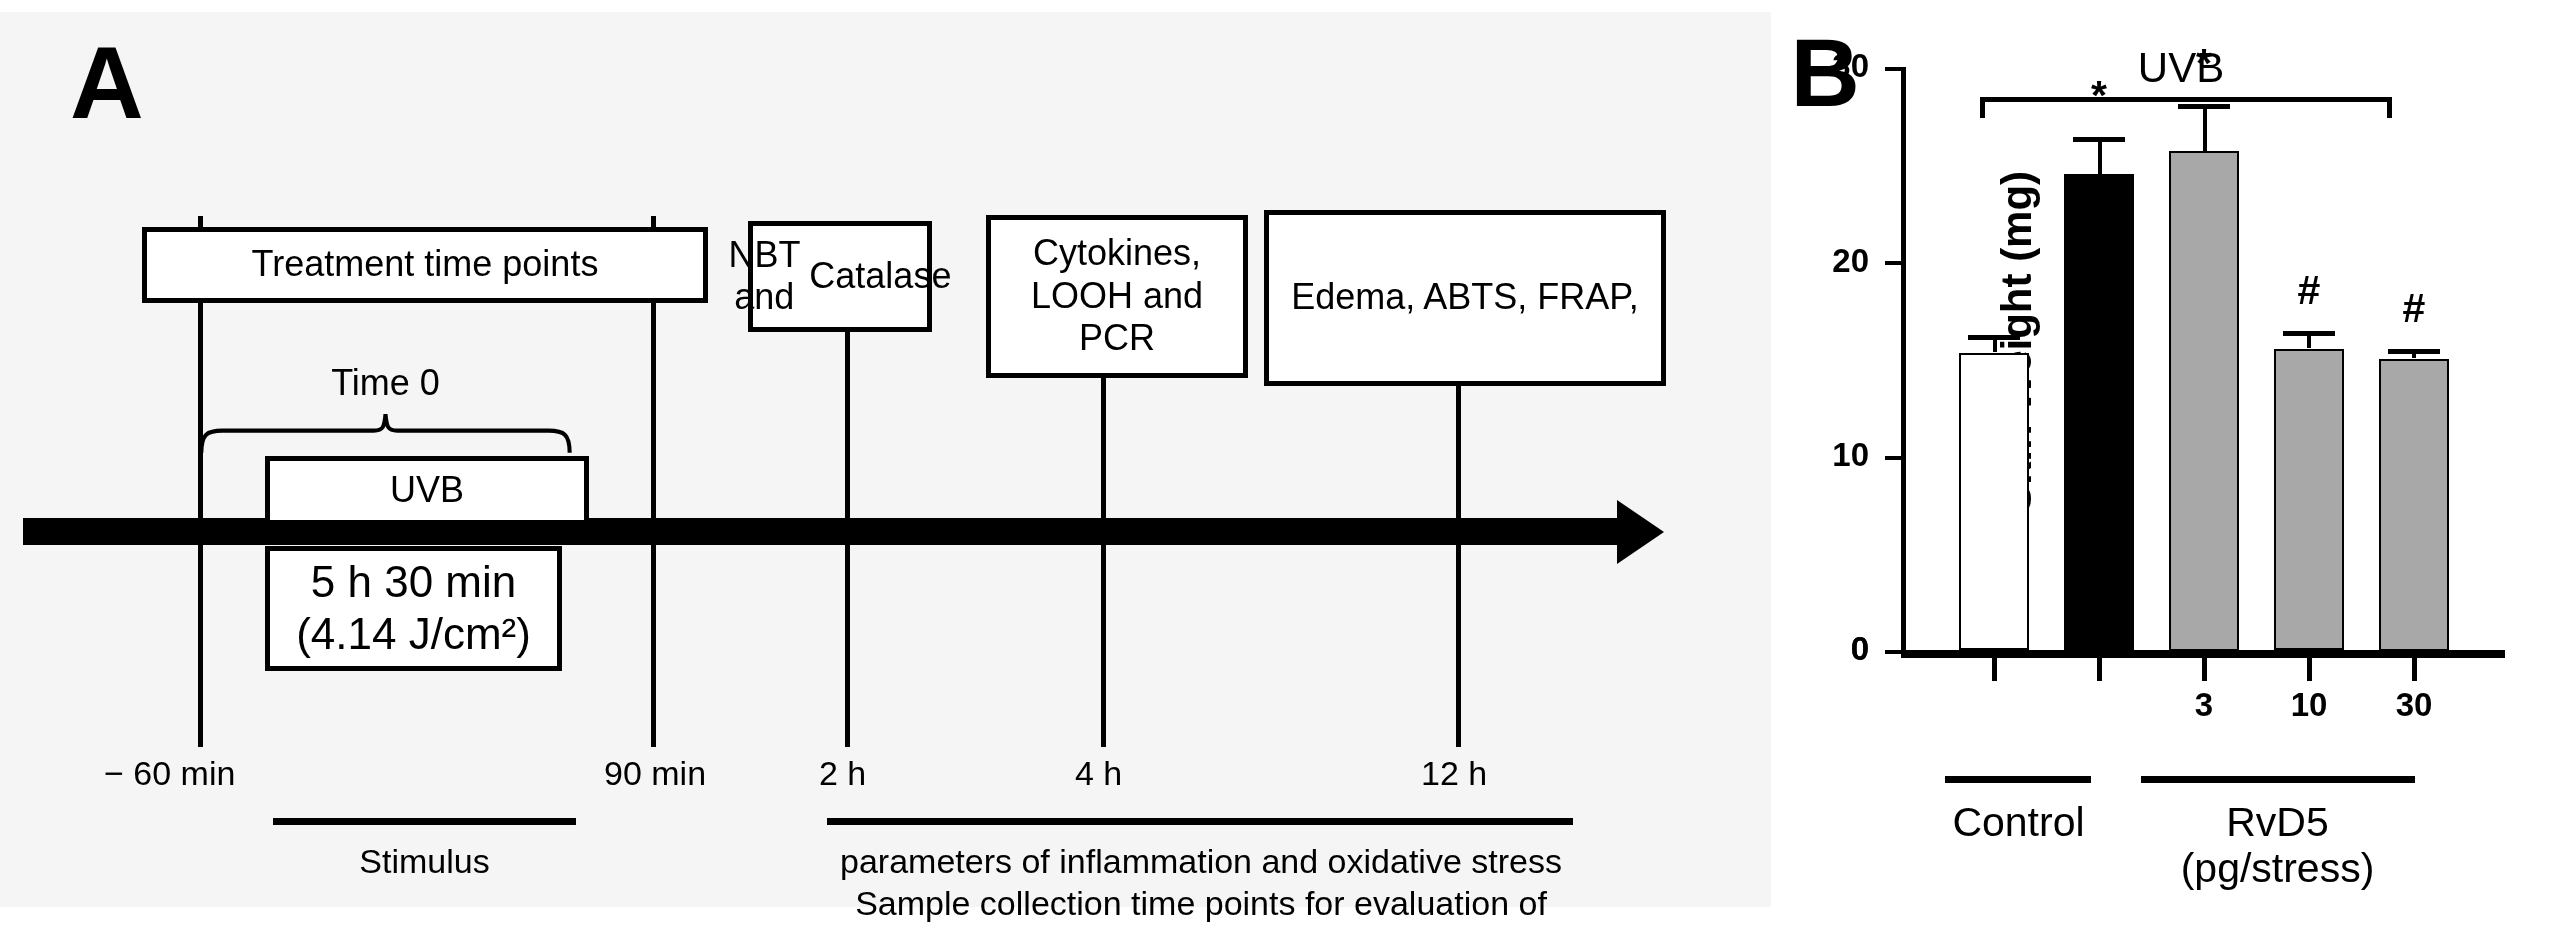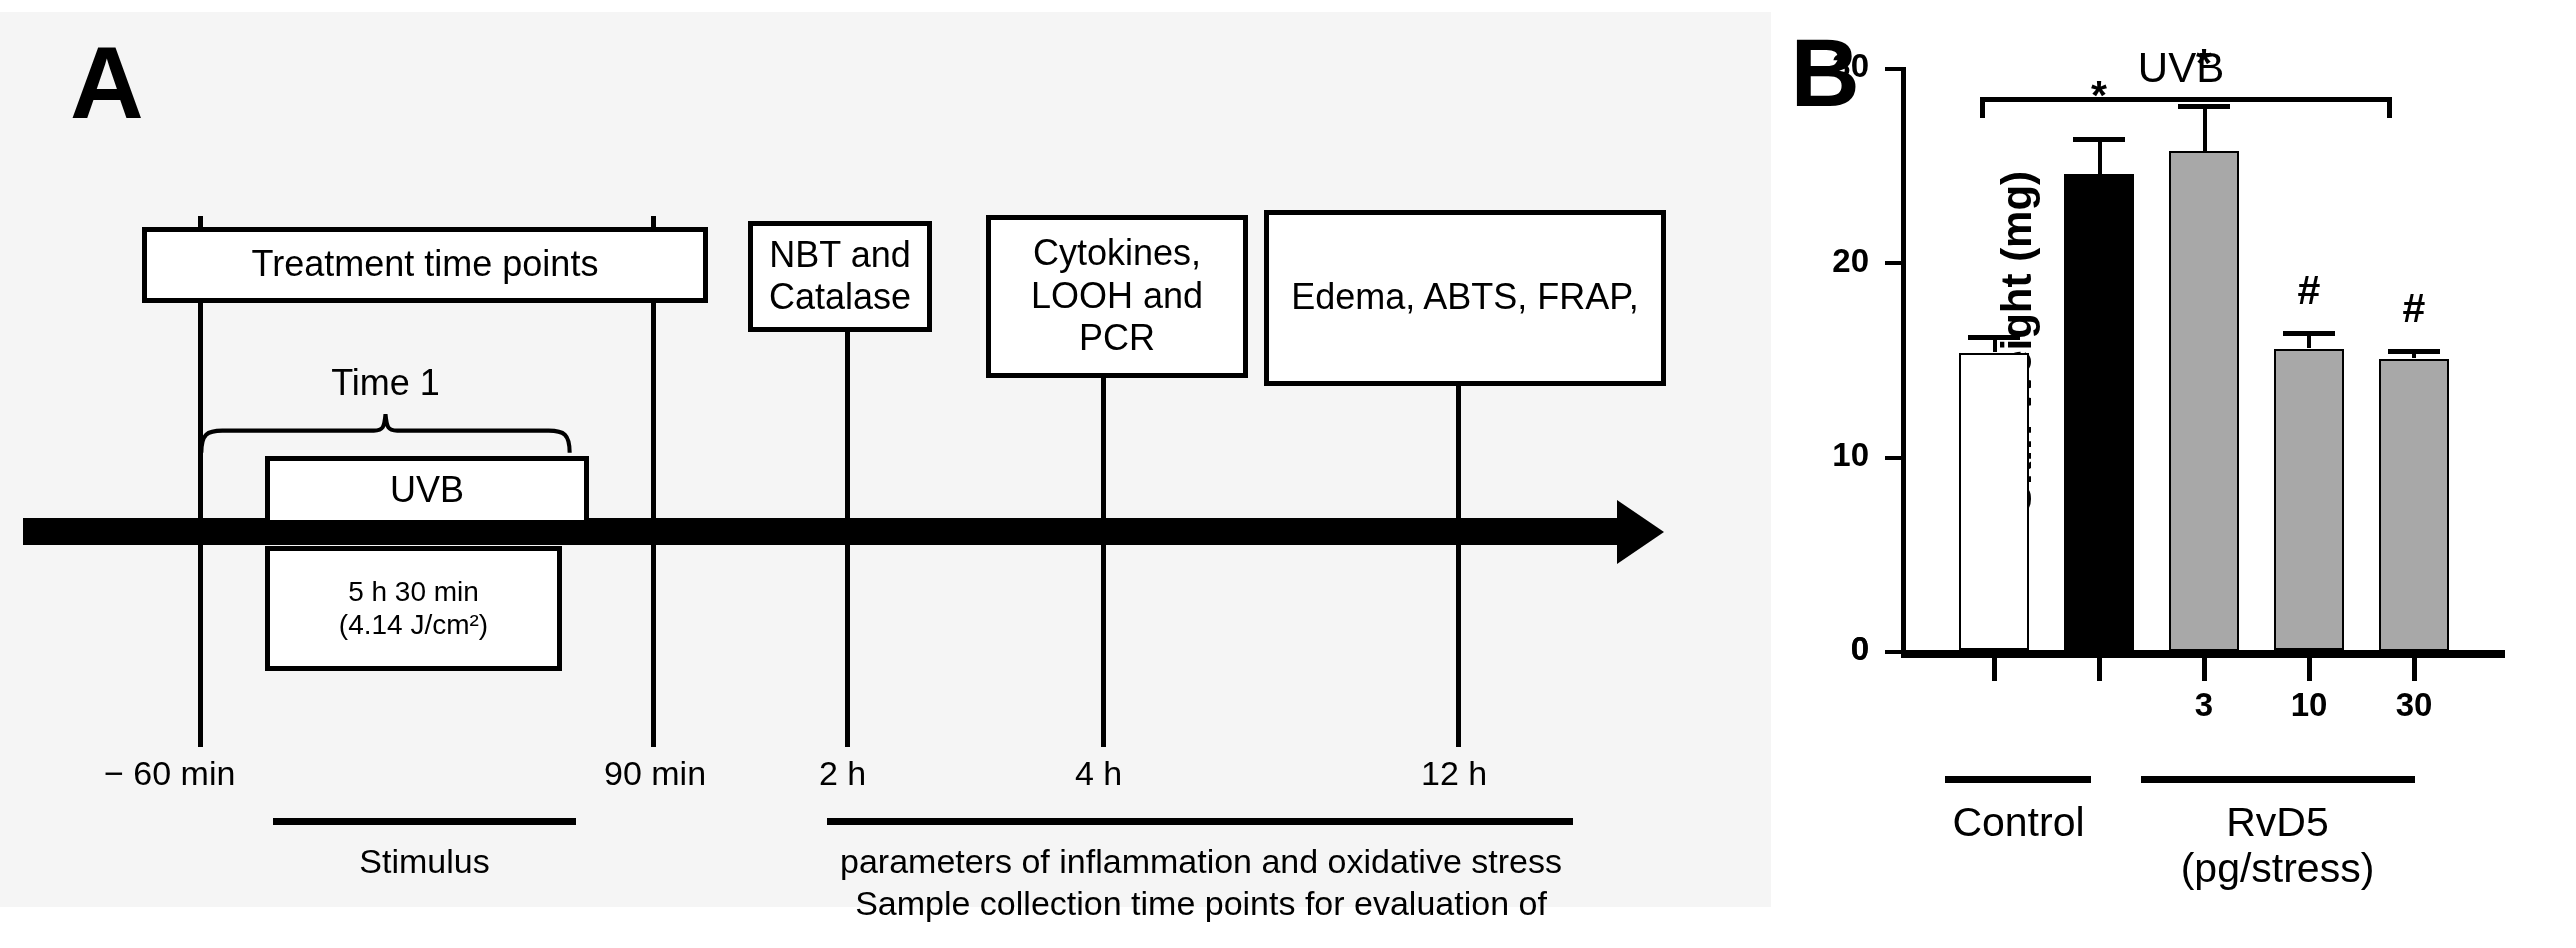--- a/index.html
+++ b/index.html
@@ -70,37 +70,37 @@
     <div class="vline" style="left:198px;top:204px;height:531px;"></div>
     <div class="vline" style="left:651px;top:204px;height:531px;"></div>
     <div class="vline" style="left:845px;top:292px;height:443px;"></div>
     <div class="vline" style="left:1101px;top:338px;height:397px;"></div>
     <div class="vline" style="left:1456px;top:350px;height:385px;"></div>
 
     <div class="tbox" style="left:142px;top:215px;width:566px;height:76px;font-size:36px;">
       <span>Treatment time points</span>
     </div>
 
-    <div id="timezero">Time 1</div>
+    <div id="timezero">Time 0</div>
     <div id="brace">
       <svg width="373" height="41" viewBox="0 0 640 70" xmlns="http://www.w3.org/2000/svg">
         <path d="M4 68 C4 36, 14 30, 40 30 L300 30 C316 30, 318 24, 320 2 C322 24, 324 30, 340 30 L600 30 C626 30, 636 36, 636 68" fill="none" stroke="#000" stroke-width="7"></path>
       </svg>
     </div>
 
     <div class="tbox" style="left:265px;top:444px;width:324px;height:69px;font-size:36px;">
       <span>UVB</span>
     </div>
 
-    <div class="tbox" style="left:265px;top:534px;width:297px;height:125px;font-size:28px;flex-direction:column;">
+    <div class="tbox" style="left:265px;top:534px;width:297px;height:125px;font-size:44px;flex-direction:column;">
       <span>5 h 30 min</span>
       <span>(4.14 J/cm²)</span>
     </div>
 
-    <div class="tbox" style="left:748px;top:209px;width:184px;height:111px;font-size:36px;flex-direction:column;">
+    <div class="tbox" style="left:748px;top:209px;width:184px;height:111px;font-size:36px;flex-direction:row;">
       <span>NBT and</span>
       <span>Catalase</span>
     </div>
 
     <div class="tbox" style="left:986px;top:203px;width:262px;height:163px;font-size:36px;flex-direction:column;">
       <span>Cytokines,</span>
       <span>LOOH and</span>
       <span>PCR</span>
     </div>
 

